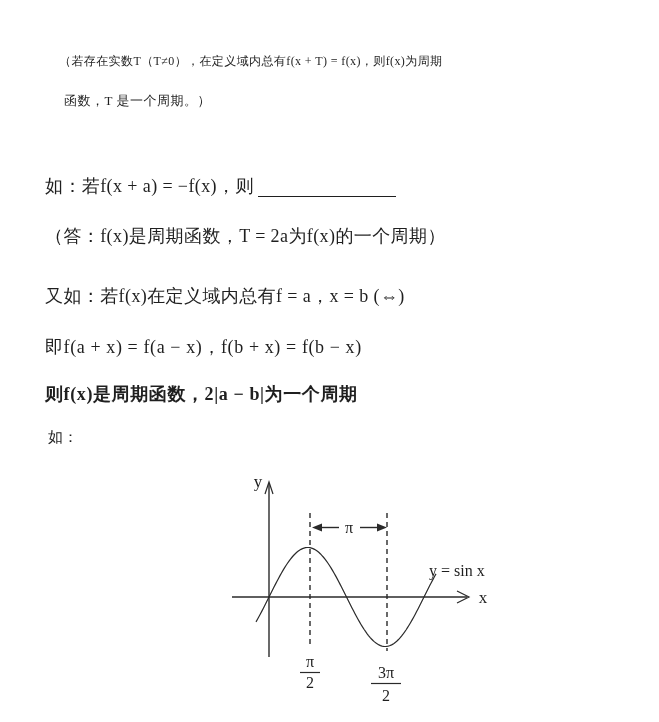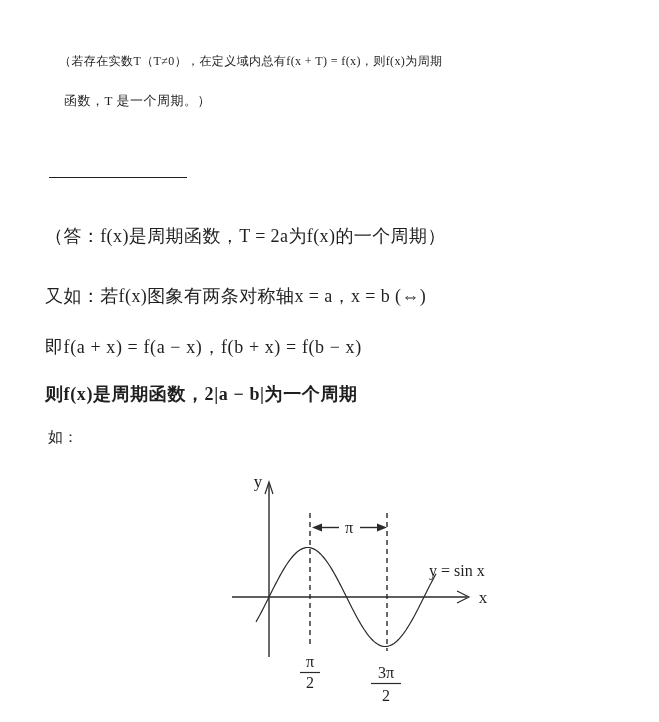--- a/index.html
+++ b/index.html
@@ -34,25 +34,26 @@
 </style>
 </head>
 <body>
 
 <div class="page">
 
   <div class="line l2">（若存在实数T（T≠0），在定义域内总有f(x + T) = f(x)，则f(x)为周期</div>
   <div class="line l3">函数，T 是一个周期。）</div>
 
   <div class="line l4">
+    <span>如：若f(x + a) = −f(x)，则</span>
     <span class="blank"></span>
   </div>
 
   <div class="line l5">（答：f(x)是周期函数，T = 2a为f(x)的一个周期）</div>
-  <div class="line l6">又如：若f(x)图象有两条对称轴x = a，x = b (⇔)</div>
+  <div class="line l6">又如：若f(x)在定义域内总有f = a，x = b (⇔)</div>
   <div class="line l7">即f(a + x) = f(a − x)，f(b + x) = f(b − x)</div>
   <div class="line l8">则f(x)是周期函数，2|a − b|为一个周期</div>
   <div class="line l9">如：</div>
 
   <svg class="figure" viewBox="0 0 290 250">
 
     <line class="ax" x1="39" y1="13" x2="39" y2="187"></line>
     <path class="thin" d="M35 24 L39 12 L43 24"></path>
     <line class="ax" x1="2" y1="127" x2="237" y2="127"></line>
     <path class="thin" d="M227 121 L239 127 L227 133"></path>

